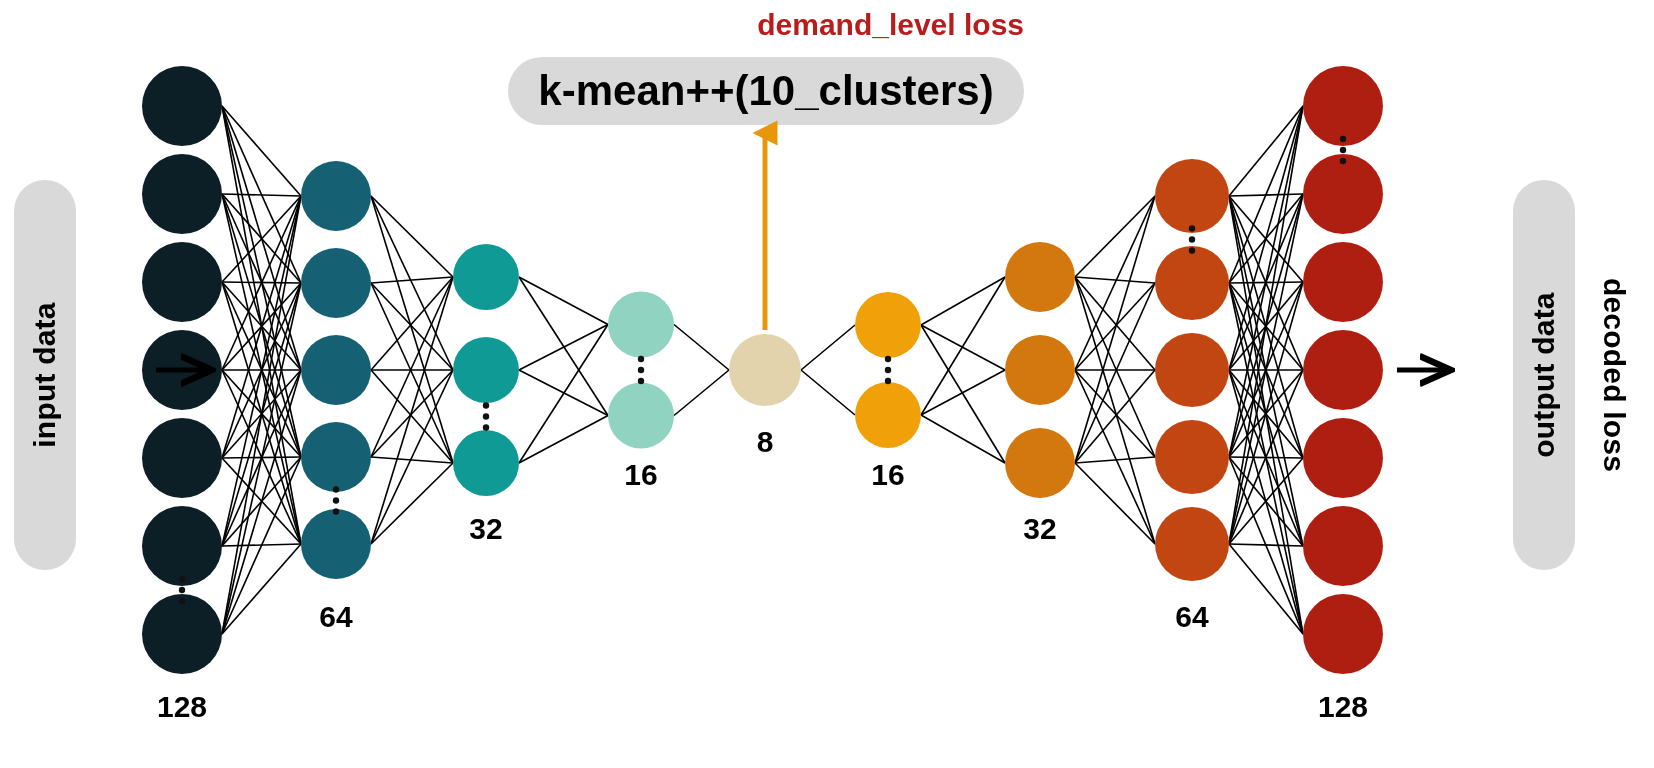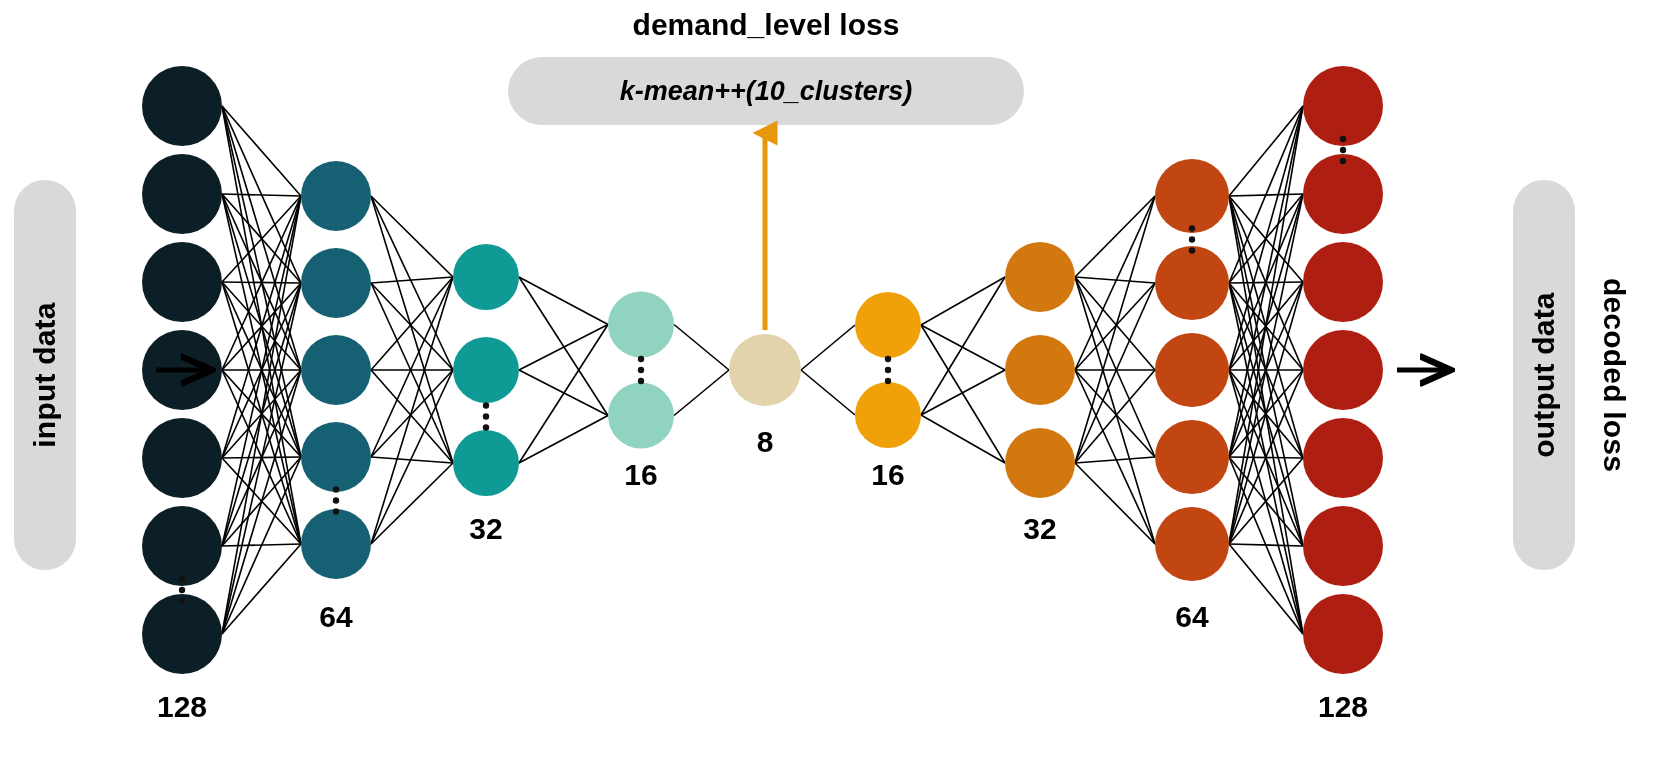--- a/index.html
+++ b/index.html
@@ -25,25 +25,25 @@
   }
   .rot-ccw{transform:translate(-50%,-50%) rotate(-90deg);}
   .rot-cw{transform:translate(-50%,-50%) rotate(90deg);}
 
   
   #kmeans-pill{
     position:absolute;background:#d9d9d9;border-radius:34px;
     display:flex;align-items:center;justify-content:center;
   }
   #kmeans-pill span{
-    font-weight:bold;font-size:27px;color:#000;white-space:nowrap;font-style:italic;
+    font-weight:bold;font-size:42px;color:#000;white-space:nowrap;
   }
   #loss-title{
-    position:absolute;font-weight:bold;font-size:30px;color:#000000;
-    white-space:nowrap;text-align:center;
+    position:absolute;font-weight:bold;font-size:30px;color:#b91c1c;
+    white-space:nowrap;text-align:right;
   }
 
   
   .layer-caption{
     position:absolute;font-weight:bold;font-size:30px;color:#000;
     white-space:nowrap;transform:translateX(-50%);
   }
 </style>
 </head>
 <body>

